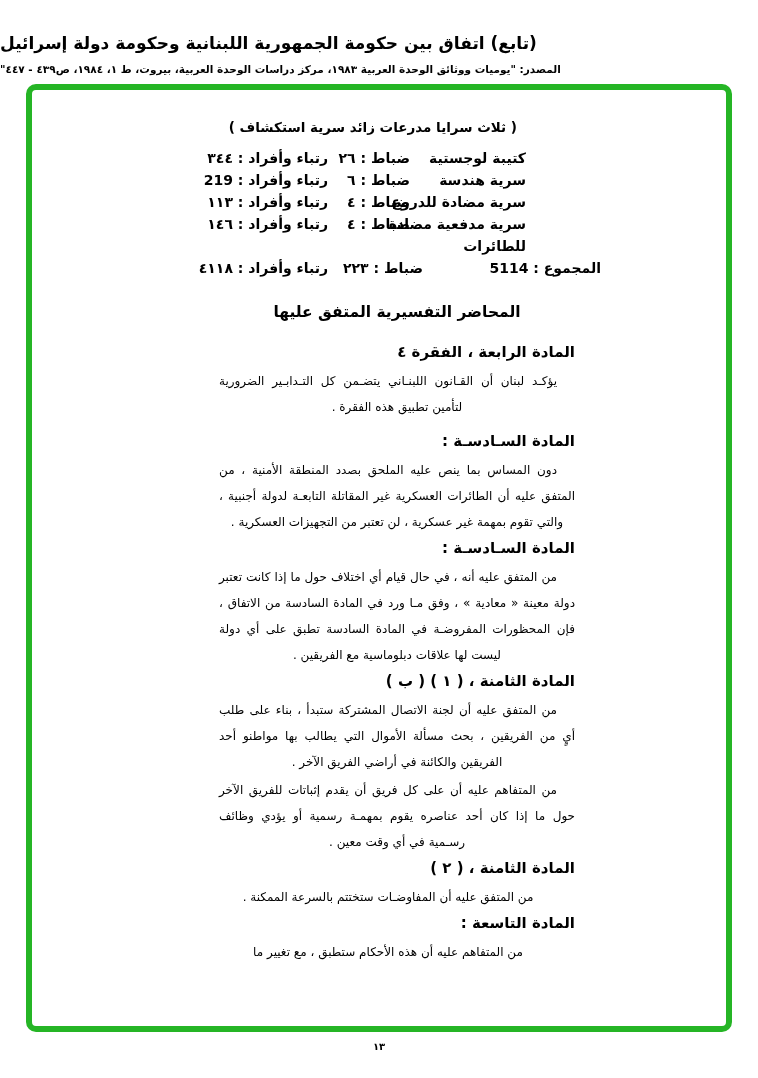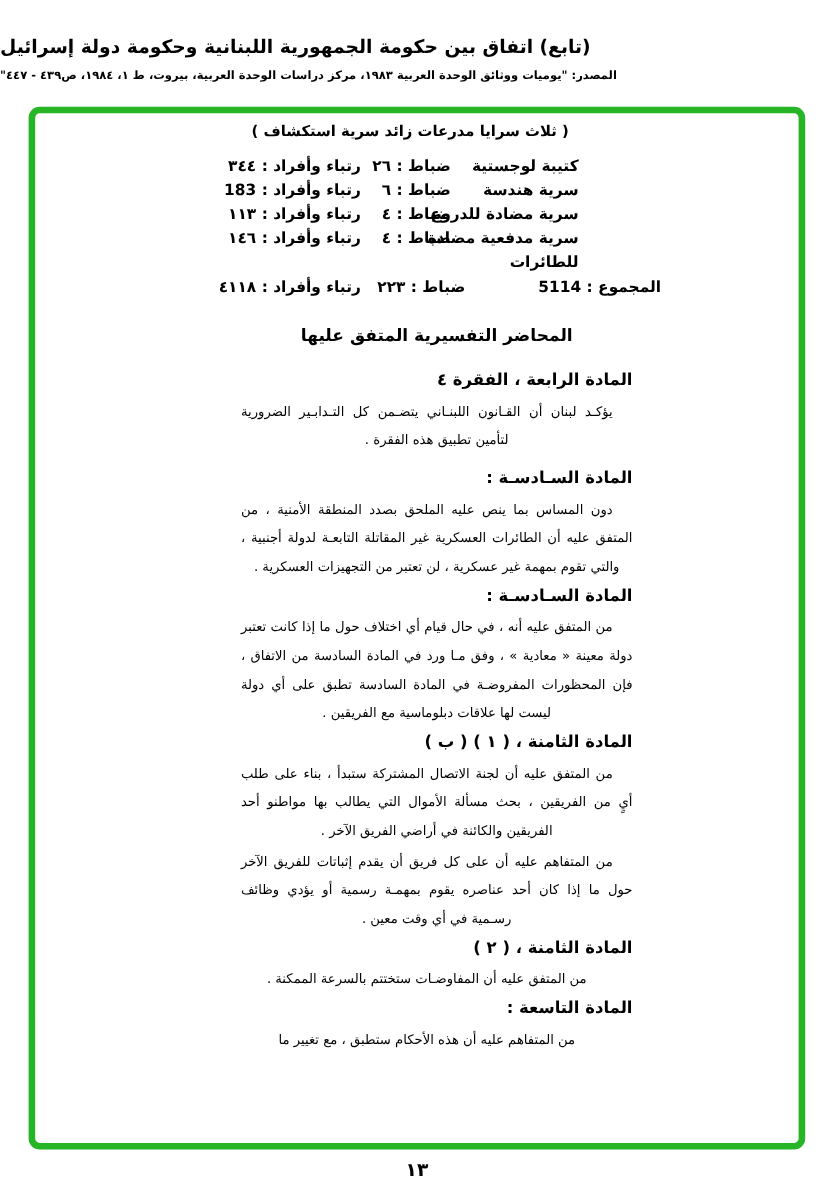--- a/index.html
+++ b/index.html
@@ -18,24 +18,24 @@
     font-size: 17px; font-weight: bold; line-height: 26px;
   }
   .header-source {
     font-size: 10.5px; font-weight: bold; line-height: 18px; margin-top: 4px;
     white-space: nowrap;
   }
 
   
   .green-box {
     width: 706px; height: 948px;
-    margin: 19px auto 0 auto;
+    margin: 6px auto 0 auto;
     border: 6px solid #25b525;
     border-radius: 10px;
-    padding-top: 7px;
+    padding-top: 27px;
     direction: rtl;
     overflow: hidden;
   }
 
   .intro-line {
     margin-right: 209px;
     font-size: 13.5px; font-weight: bold; line-height: 20px;
     white-space: nowrap;
   }
 
@@ -78,21 +78,21 @@
     margin-top: 2px;
     font-size: 12px; line-height: 26px;
     text-align: justify; text-align-last: center;
     text-indent: 18px;
   }
 
   
   .footer {
     text-align: center;
     margin-top: 9px;
-    font-size: 17px; font-weight: bold;
+    font-size: 10px; font-weight: bold;
   }
 </style>
 </head>
 <body>
 
 <div class="page">
 
   <div class="header">
     <div class="header-title">(تابع) اتفاق بين حكومة الجمهورية اللبنانية وحكومة دولة إسرائيل</div>
     <div class="header-source">المصدر:  "يوميات ووثائق الوحدة العربية ١٩٨٣، مركز دراسات الوحدة العربية، بيروت، ط ١، ١٩٨٤، ص٤٣٩ - ٤٤٧"</div>
@@ -104,21 +104,21 @@
 
     <div class="army-table">
       <div class="army-row">
         <span class="unit-cell">كتيبة لوجستية</span>
         <span class="officers-cell">ضباط : ٢٦</span>
         <span class="ranks-cell">رتباء وأفراد : ٣٤٤</span>
       </div>
       <div class="army-row">
         <span class="unit-cell">سرية هندسة</span>
         <span class="officers-cell">ضباط : ٦</span>
-        <span class="ranks-cell">رتباء وأفراد : 183</span>
+        <span class="ranks-cell">رتباء وأفراد : 219</span>
       </div>
       <div class="army-row">
         <span class="unit-cell">سرية مضادة للدروع</span>
         <span class="officers-cell">ضباط : ٤</span>
         <span class="ranks-cell">رتباء وأفراد : ١١٣</span>
       </div>
       <div class="army-row">
         <span class="unit-cell">سرية مدفعية مضادة</span>
         <span class="officers-cell">ضباط : ٤</span>
         <span class="ranks-cell">رتباء وأفراد : ١٤٦</span>

